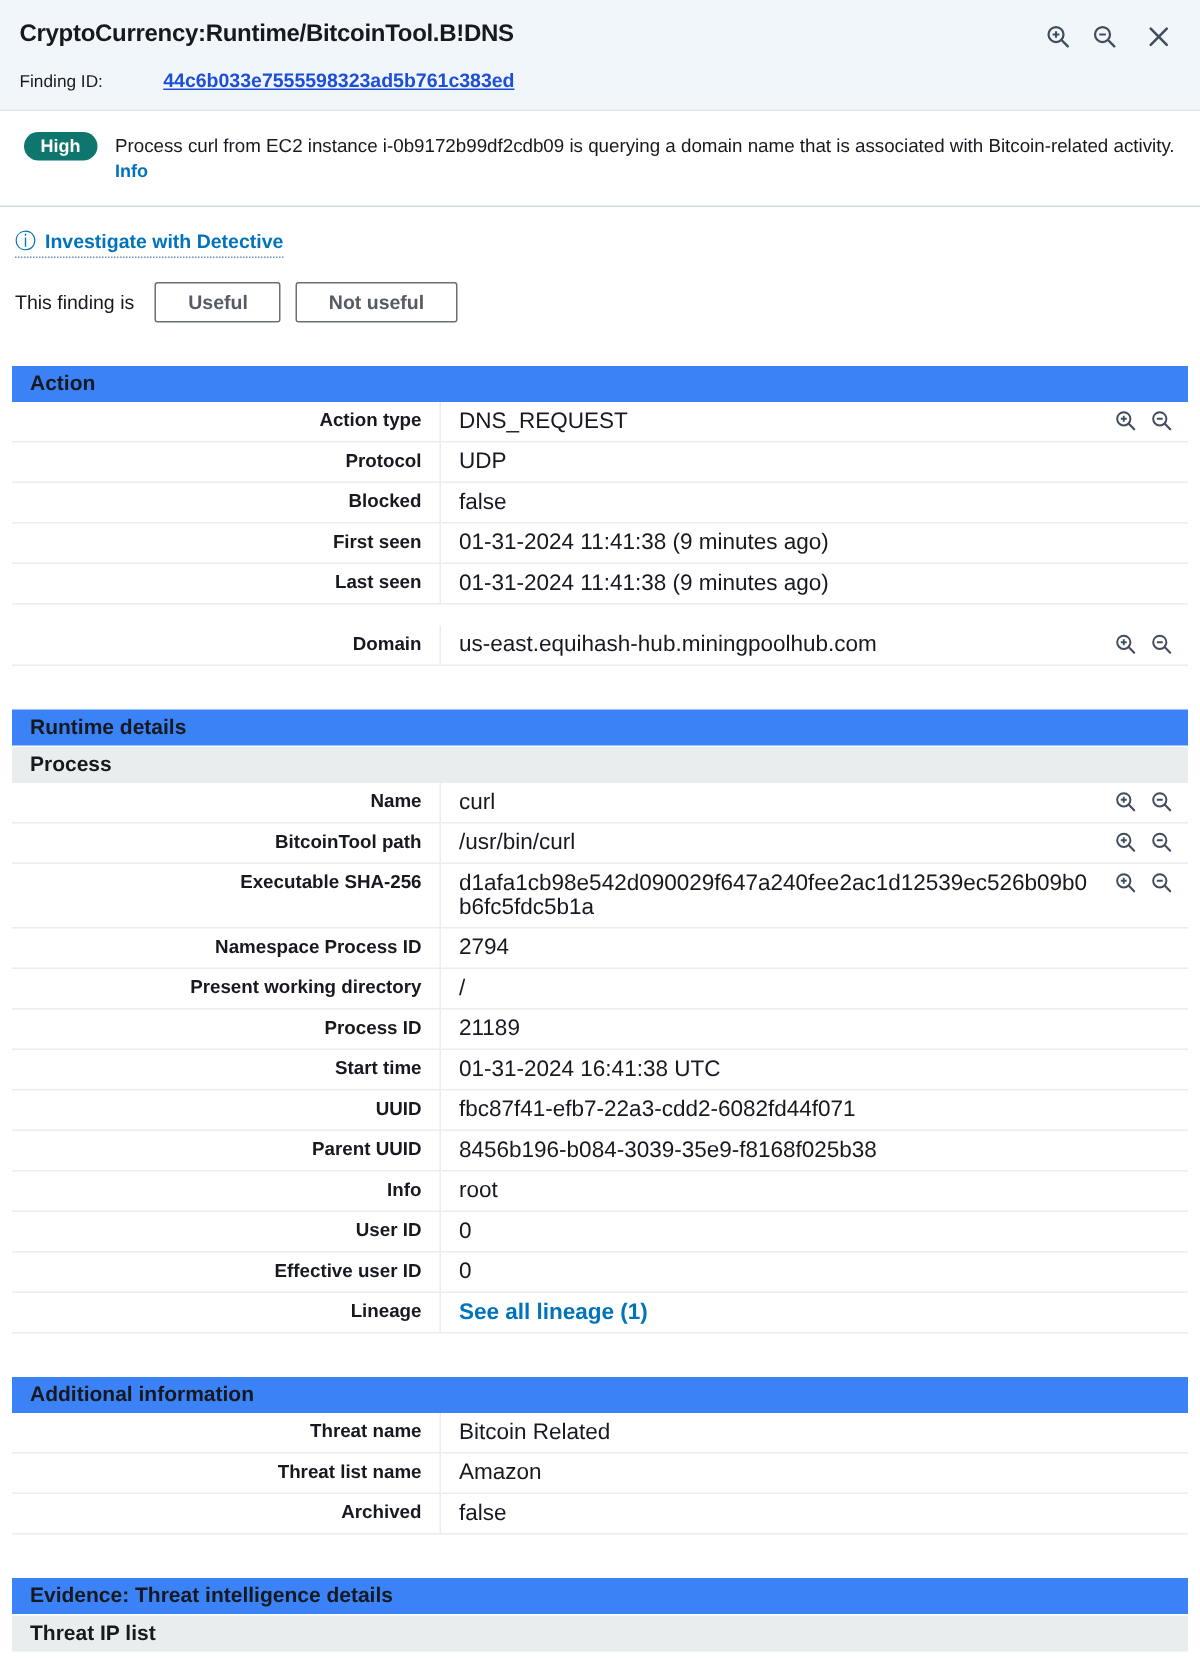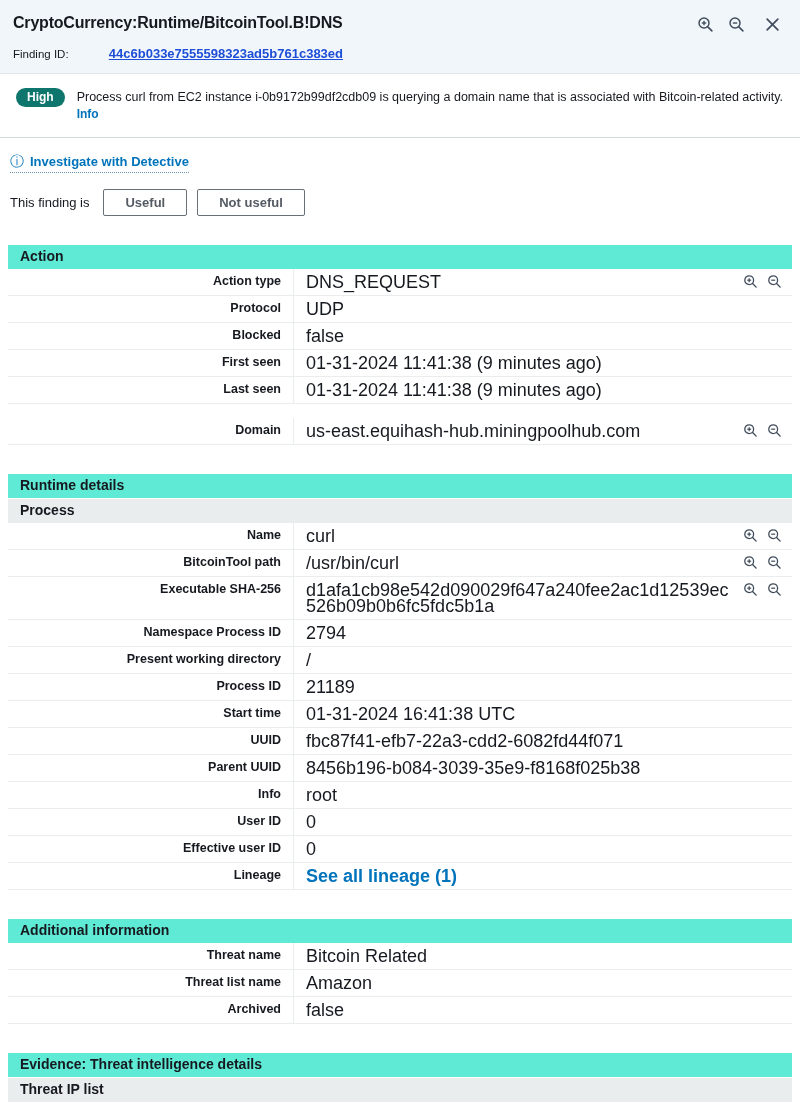--- a/index.html
+++ b/index.html
@@ -66,21 +66,21 @@
     font-weight: bold;
     padding: 5px 21px;
     cursor: pointer;
   }
   .btn-group { display: flex; gap: 10px; }
 
   
   #sections { padding: 0 8px 12px; }
   .section { margin-top: 29px; }
   .section-header {
-    background: #5eead4;
+    background: #3b82f6;
     font-size: 14px;
     font-weight: bold;
     padding: 3px 12px 4px;
     line-height: 17px;
   }
   .subsection-header {
     background: #eaeded;
     font-size: 14px;
     font-weight: bold;
     padding: 3px 12px 4px;
@@ -93,21 +93,21 @@
     width: 286px;
     text-align: right;
     font-size: 12.5px;
     font-weight: bold;
     padding: 5px 12px 5px 0;
     border-right: 1px solid #eaeded;
     line-height: 15px;
   }
   .kv-value {
     flex: 1;
-    font-size: 18px;
+    font-size: 15px;
     padding: 5px 10px 5px 12px;
     line-height: 16px;
     overflow-wrap: anywhere;
   }
   .kv-value a { color: #0073bb; font-weight: bold; text-decoration: none; }
   .kv-icons { flex: none; display: flex; gap: 9px; align-items: flex-start; padding: 5px 10px 0 0; }
   .row-spacer { height: 14px; }
   .text-row { font-size: 12.5px; padding: 6px 4px 7px; border-bottom: 1px solid #eaeded; }
 </style>
 </head>

